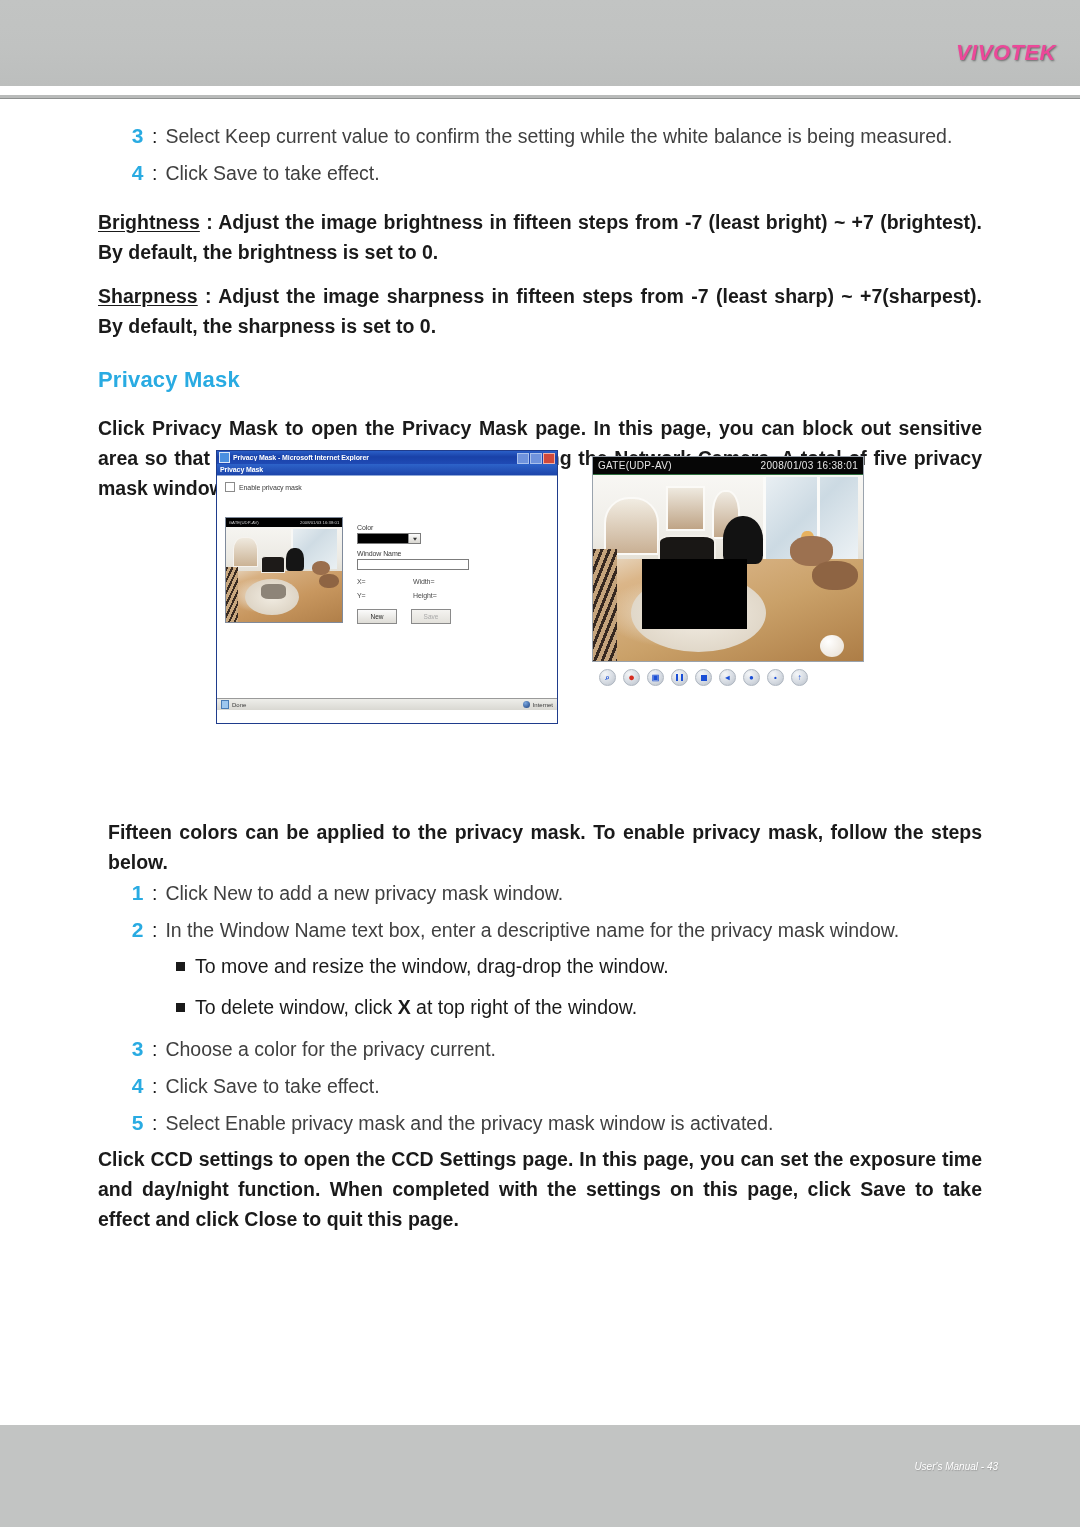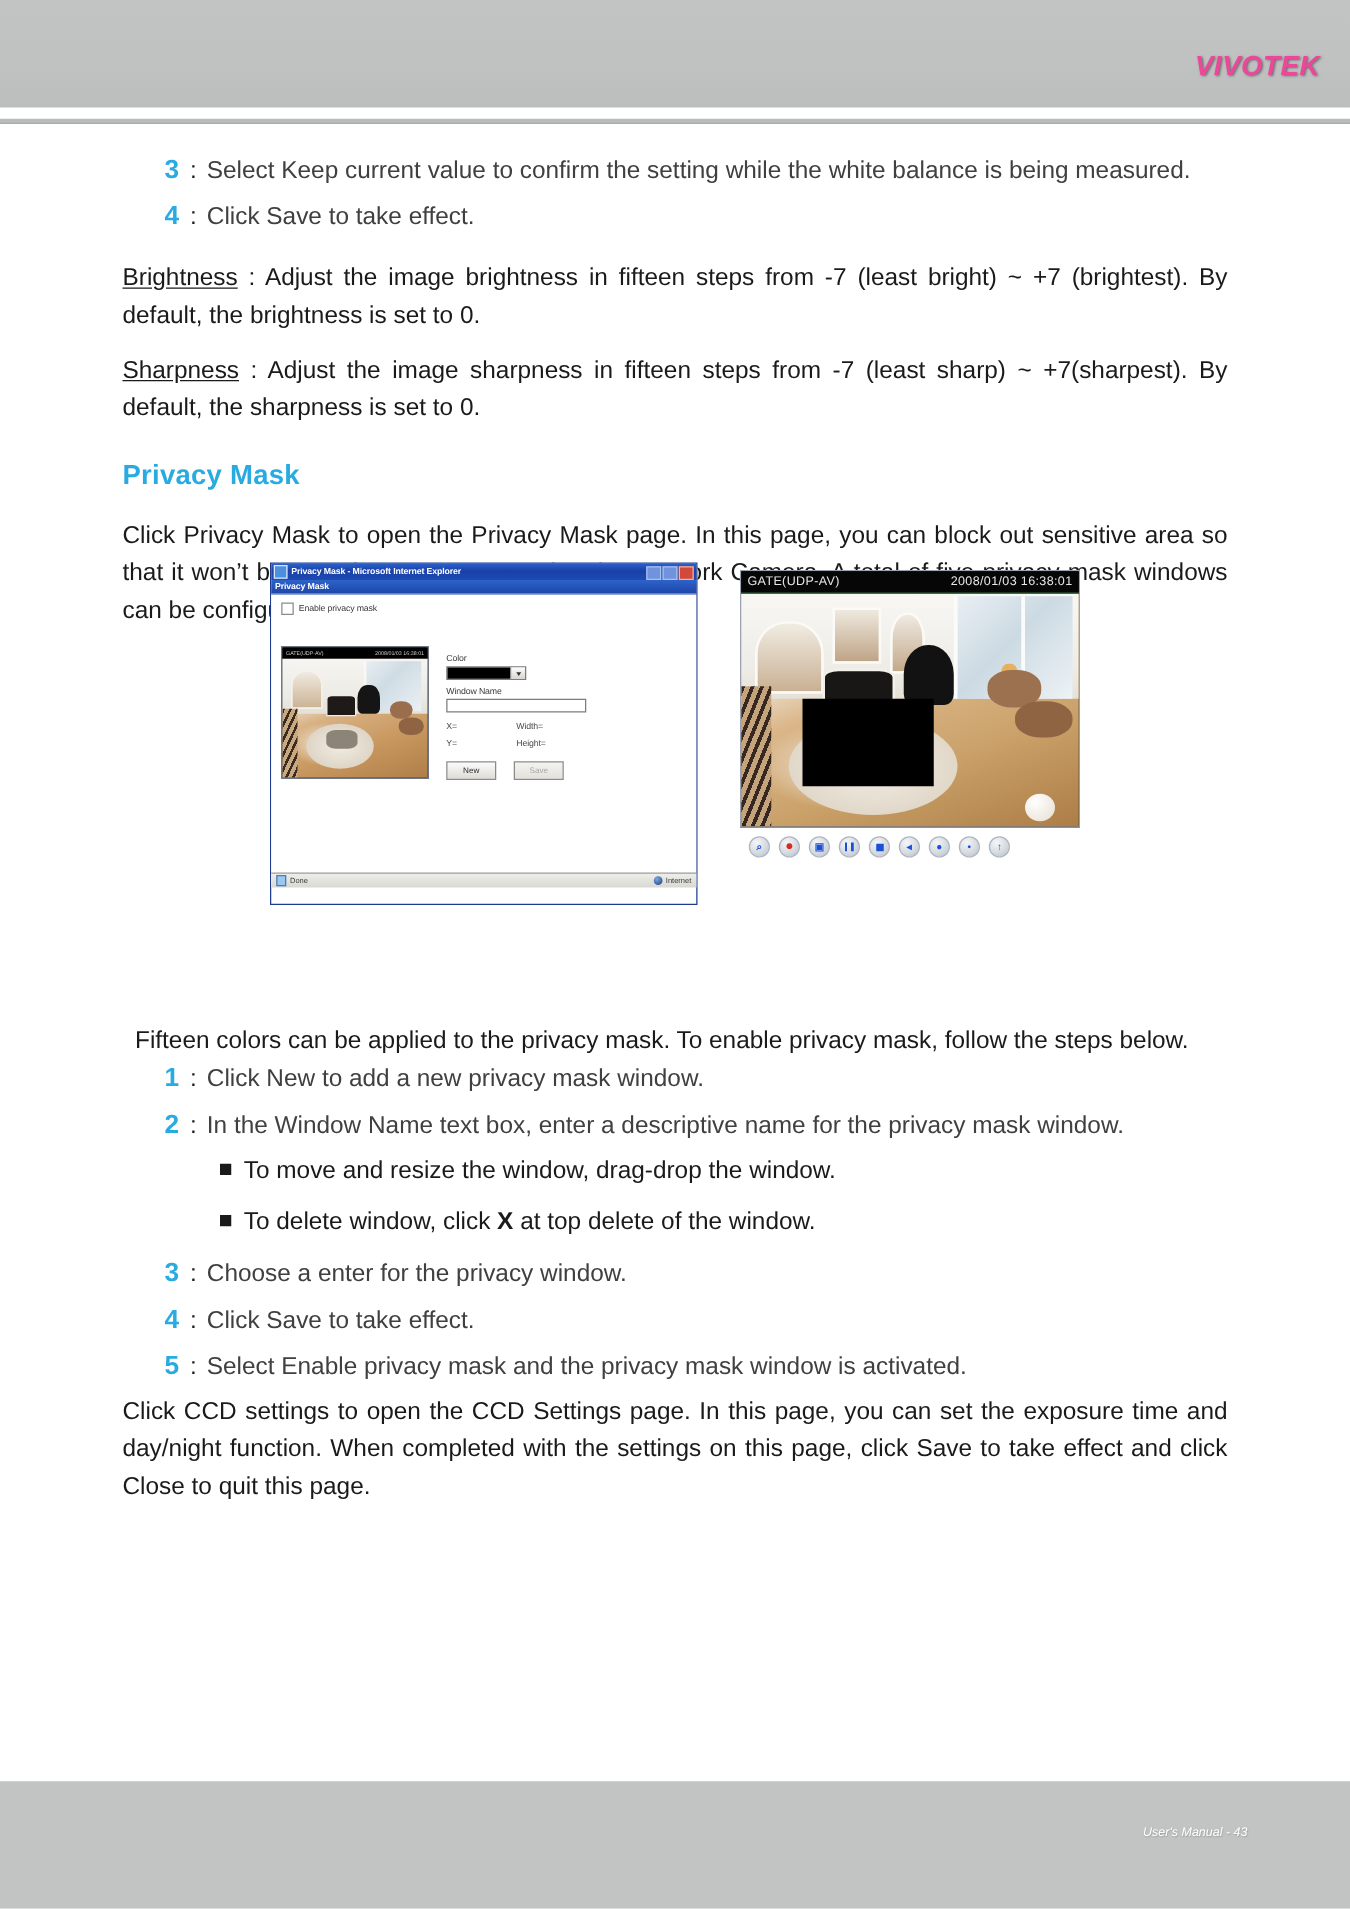--- a/index.html
+++ b/index.html
@@ -55,20 +55,21 @@
     width: 884px;
   }
 
   p.body-text {
     margin: 0 0 14px 0;
     font-size: 19.5px;
     line-height: 30px;
     text-align: justify;
     text-justify: inter-word;
     color: #1a1a1a;
+    font-weight: bold;
   }
   p.body-text.nomargin { margin-bottom: 0; margin-left: 10px; }
 
   .underlined-term {
     text-decoration: underline;
     text-underline-offset: 2px;
   }
 
   h2.section-heading {
     margin: 26px 0 20px 0;
@@ -581,27 +582,27 @@
     <span class="step-colon">:</span>
     <span class="step-text">In the Window Name text box, enter a descriptive name for the privacy mask window.</span>
   </div>
 
   <div class="bullet-row">
     <span class="bullet-square"></span>
     <span>To move and resize the window, drag-drop the window.</span>
   </div>
   <div class="bullet-row">
     <span class="bullet-square"></span>
-    <span><span>To delete window, click </span><span class="bold-x">X</span><span> at top delete of the window.</span></span>
+    <span><span>To delete window, click </span><span class="bold-x">X</span><span> at top right of the window.</span></span>
   </div>
 
   <div class="step-row">
     <span class="step-num">3</span>
     <span class="step-colon">:</span>
-    <span class="step-text">Choose a enter for the privacy window.</span>
+    <span class="step-text">Choose a color for the privacy current.</span>
   </div>
   <div class="step-row">
     <span class="step-num">4</span>
     <span class="step-colon">:</span>
     <span class="step-text">Click Save to take effect.</span>
   </div>
   <div class="step-row">
     <span class="step-num">5</span>
     <span class="step-colon">:</span>
     <span class="step-text">Select Enable privacy mask and the privacy mask window is activated.</span>

